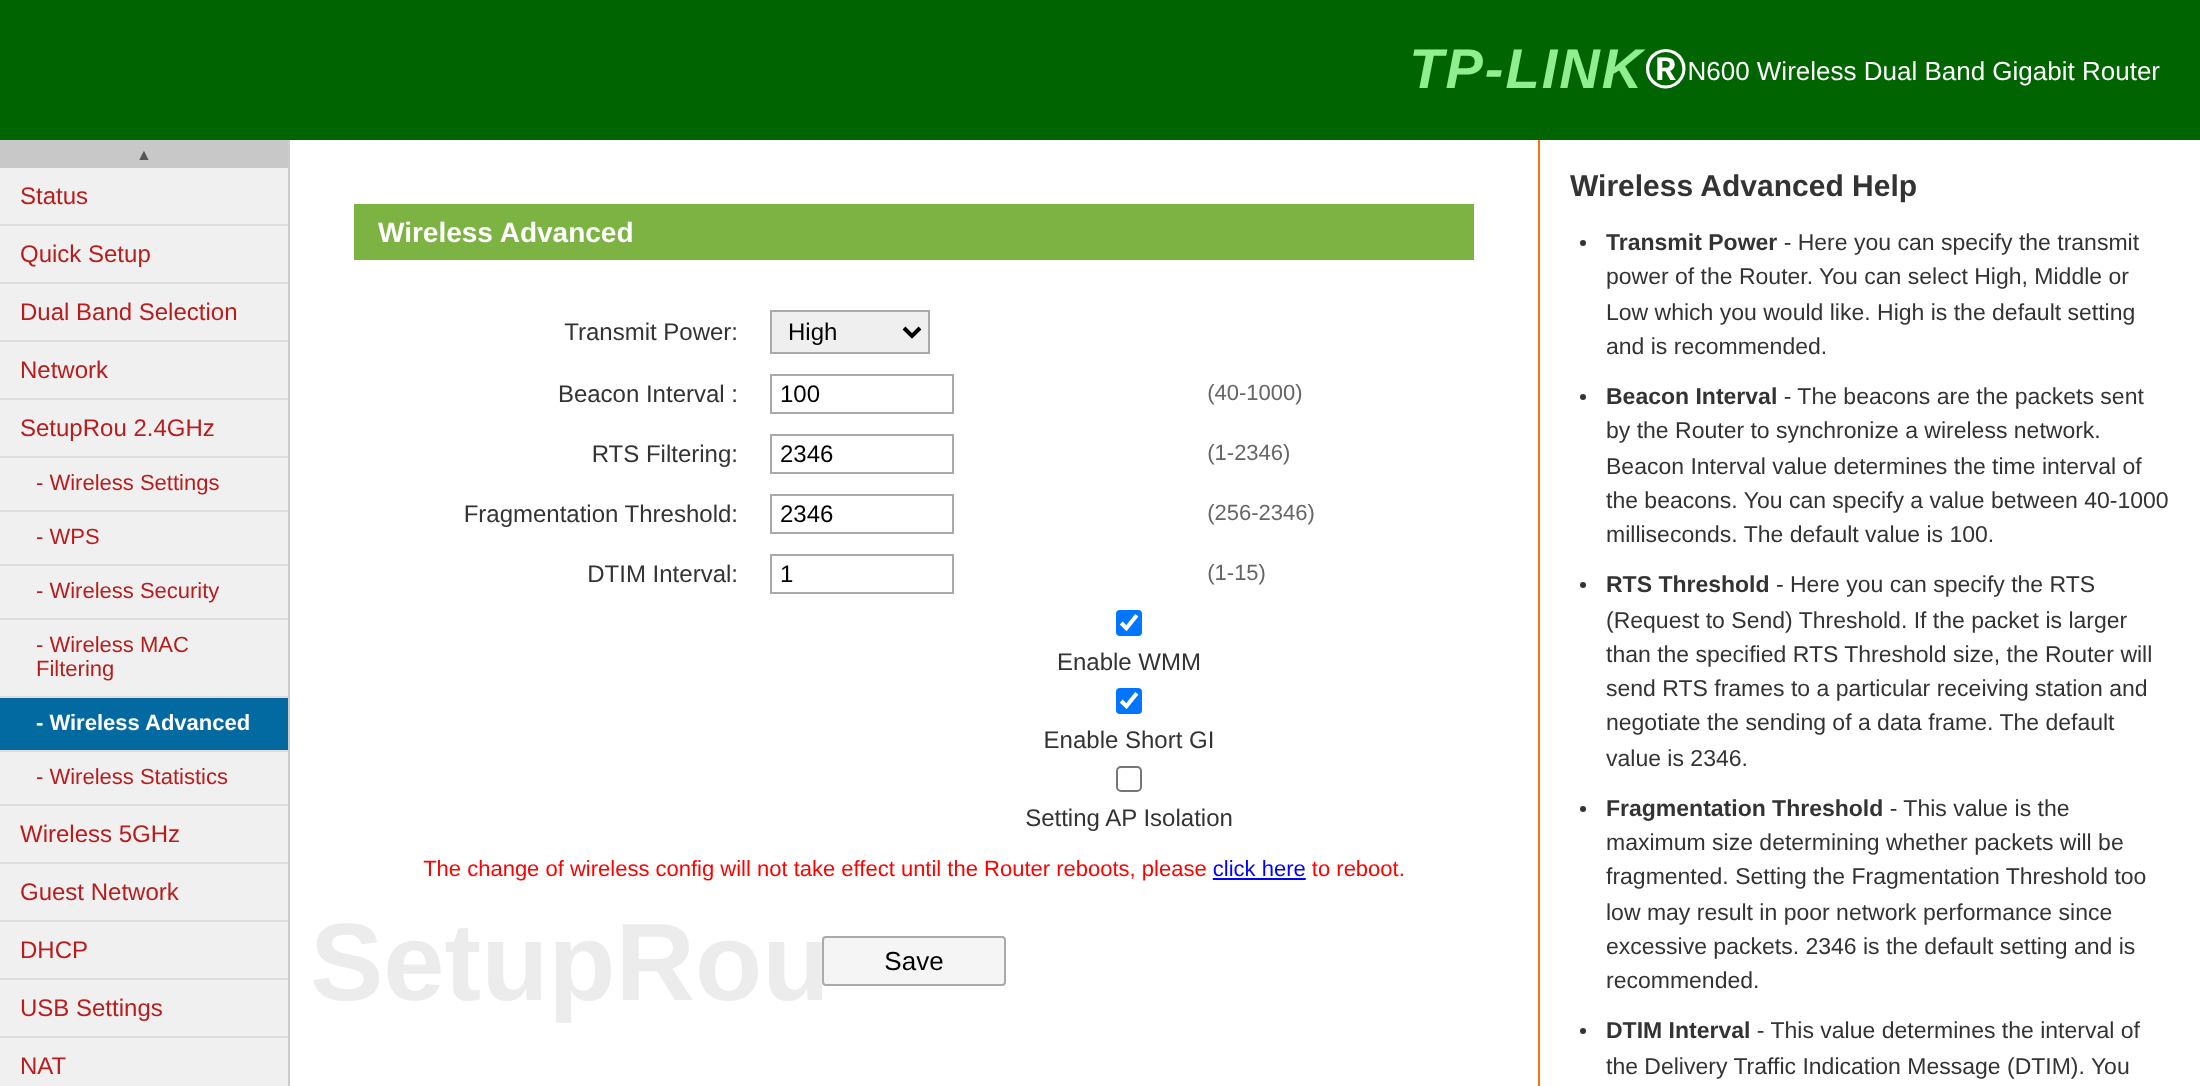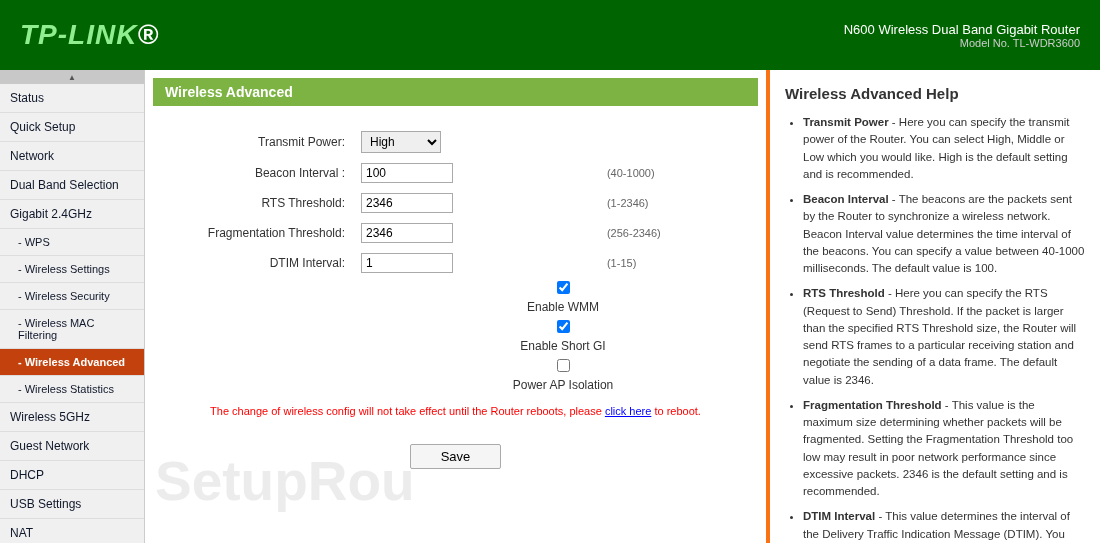--- a/index.html
+++ b/index.html
@@ -4,21 +4,21 @@
   <style>
     * { margin: 0; padding: 0; box-sizing: border-box; }
     body { font-family: Arial, sans-serif; font-size: 12px; background: #fff; width: 1100px; height: 543px; overflow: hidden; display: flex; flex-direction: column; }
 
     
     .header {
       background: #006400;
       height: 70px;
       display: flex;
       align-items: center;
-      justify-content: space-between;
+      justify-content: flex-end;
       padding: 0 20px;
       flex-shrink: 0;
     }
     .logo {
       color: white;
       font-size: 28px;
       font-weight: bold;
       font-style: italic;
       letter-spacing: 1px;
     }
@@ -47,39 +47,39 @@
       position: relative;
     }
     .sidebar::-webkit-scrollbar { width: 8px; }
     .sidebar::-webkit-scrollbar-track { background: #ddd; }
     .sidebar::-webkit-scrollbar-thumb { background: #999; }
 
     .sidebar-item {
       padding: 7px 10px;
       border-bottom: 1px solid #ddd;
       cursor: pointer;
-      color: #0f172a;
+      color: #b91c1c;
       font-size: 12px;
     }
     .sidebar-item.active { background: #4caf50; color: white; font-weight: bold; }
     .sidebar-item.sub { padding-left: 18px; font-size: 11px; }
-    .sidebar-item.sub.active { background: #c2410c; color: white; }
+    .sidebar-item.sub.active { background: #0369a1; color: white; }
 
     
     .split-pane {
       display: flex;
       flex: 1;
       overflow: hidden;
     }
 
     .left-pane {
       flex: 1;
-      padding: 8px;
+      padding: 32px;
       overflow-y: auto;
-      border-right: 4px solid #f97316;
+      border-right: 1px solid #f97316;
     }
 
     .right-pane {
       width: 330px;
       padding: 15px;
       overflow-y: auto;
       background: #fff;
       font-size: 11.5px;
       color: #333;
       position: relative;
@@ -219,37 +219,36 @@
   </style>
 </head>
 <body>
 
 <div class="header">
   <div class="logo">
     <span>TP-LINK</span>®
   </div>
   <div class="device-info">
     <div>N600 Wireless Dual Band Gigabit Router</div>
-    <div class="model">Model No. TL-WDR3600</div>
   </div>
 </div>
 
 <div class="main-layout">
 
   <div class="sidebar">
     <div class="sidebar-scroll-btn">
       <span class="scroll-arrow">▲</span>
     </div>
     <div class="sidebar-item">Status</div>
     <div class="sidebar-item">Quick Setup</div>
+    <div class="sidebar-item">Dual Band Selection</div>
     <div class="sidebar-item">Network</div>
-    <div class="sidebar-item">Dual Band Selection</div>
-    <div class="sidebar-item">Gigabit 2.4GHz</div>
+    <div class="sidebar-item">SetupRou 2.4GHz</div>
+    <div class="sidebar-item sub">- Wireless Settings</div>
     <div class="sidebar-item sub">- WPS</div>
-    <div class="sidebar-item sub">- Wireless Settings</div>
     <div class="sidebar-item sub">- Wireless Security</div>
     <div class="sidebar-item sub">- Wireless MAC Filtering</div>
     <div class="sidebar-item sub active">- Wireless Advanced</div>
     <div class="sidebar-item sub">- Wireless Statistics</div>
     <div class="sidebar-item">Wireless 5GHz</div>
     <div class="sidebar-item">Guest Network</div>
     <div class="sidebar-item">DHCP</div>
     <div class="sidebar-item">USB Settings</div>
     <div class="sidebar-item">NAT</div>
 
@@ -274,21 +273,21 @@
           <td></td>
         </tr>
         <tr>
           <td>Beacon Interval :</td>
           <td>
             <input type="text" value="100" style="">
           </td>
           <td>(40-1000)</td>
         </tr>
         <tr>
-          <td>RTS Threshold:</td>
+          <td>RTS Filtering:</td>
           <td>
             <input type="text" value="2346" style="">
           </td>
           <td>(1-2346)</td>
         </tr>
         <tr>
           <td>Fragmentation Threshold:</td>
           <td>
             <input type="text" value="2346" style="">
           </td>
@@ -307,21 +306,21 @@
       <div class="checkbox-row">
         <input type="checkbox" id="wmm" checked="" style="">
         <label for="wmm">Enable WMM</label>
       </div>
       <div class="checkbox-row">
         <input type="checkbox" id="sgi" checked="" style="">
         <label for="sgi">Enable Short GI</label>
       </div>
       <div class="checkbox-row">
         <input type="checkbox" id="api" style="">
-        <label for="api">Power AP Isolation</label>
+        <label for="api">Setting AP Isolation</label>
       </div>
 
       <div class="warning-text">
         <span>The change of wireless config will not take effect until the Router reboots, please</span>
         <a href="#">click here</a>
         <span>to reboot.</span>
       </div>
 
       <div class="save-btn-row">
         <button class="save-btn">Save</button>

